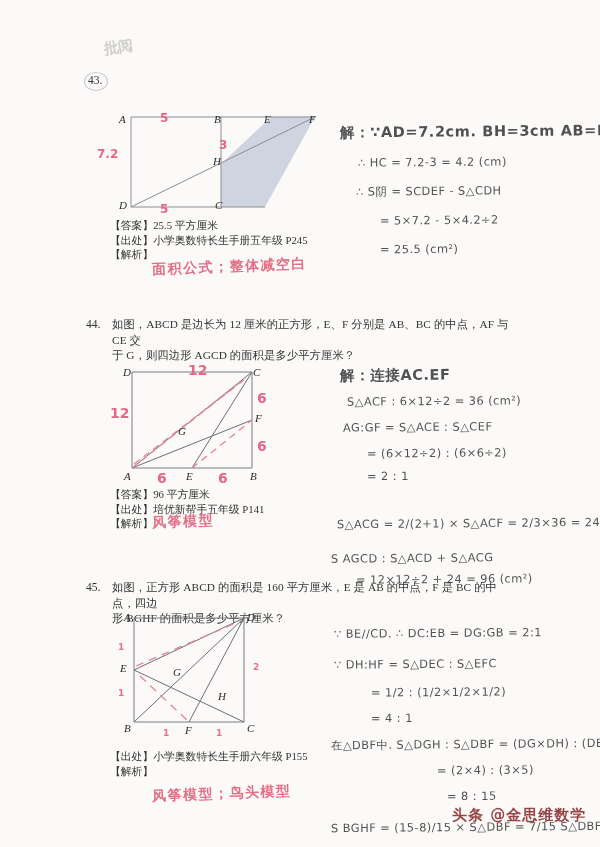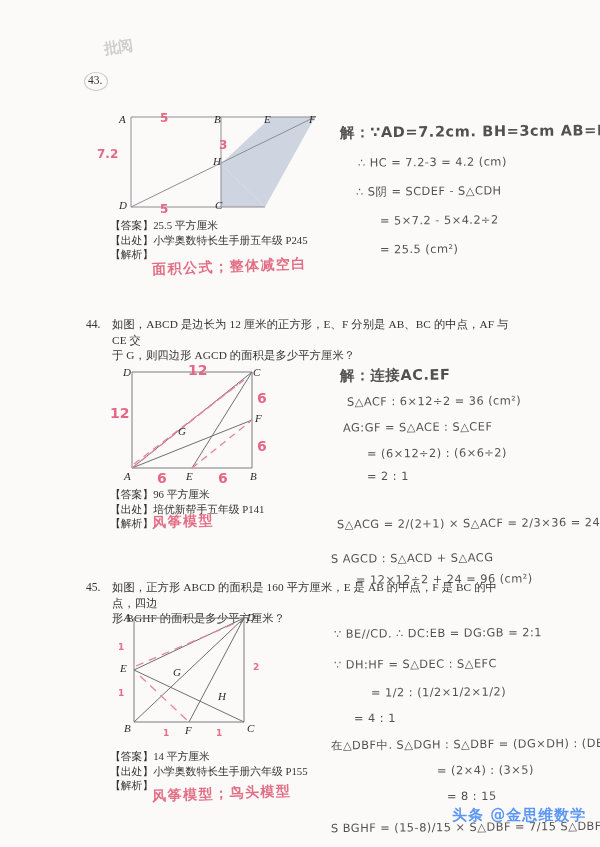--- a/index.html
+++ b/index.html
@@ -92,21 +92,21 @@
   }
 
   svg{position:absolute;overflow:visible;}
 
   
   .watermark{
     position:absolute;
     font-family:"DejaVu Sans", sans-serif;
     font-size:15px;
     font-weight:700;
-    color:#3b82f6;
+    color:#7f1d1d;
     opacity:.82;
     letter-spacing:1px;
     white-space:nowrap;
   }
   .scrawl{
     position:absolute;
     font-family:"DejaVu Sans", sans-serif;
     font-size:15px;
     color:#9a9a9a;
     opacity:.45;
@@ -249,30 +249,29 @@
   <div class="vlabel" style="left:124px;top:722px;">B</div>
   <div class="vlabel" style="left:185px;top:724px;">F</div>
   <div class="vlabel" style="left:247px;top:722px;">C</div>
   <div class="red-tick" style="left:118px;top:642px;">1</div>
   <div class="red-tick" style="left:253px;top:662px;">2</div>
   <div class="red-tick" style="left:118px;top:688px;">1</div>
   <div class="red-tick" style="left:163px;top:728px;">1</div>
   <div class="red-tick" style="left:216px;top:728px;">1</div>
 
   <div class="meta" style="left:110px;top:749px;">
-    <div><span>【答案】</span><span>14 平方厘米</span></div>
     <div><span>【出处】</span><span>小学奥数特长生手册六年级 P155</span></div>
     <div><span>【解析】</span></div>
   </div>
   <div class="hand-red" style="left:152px;top:785px;">风筝模型；鸟头模型</div>
 
   <div class="sol" style="left:334px;top:626px;">∵ BE//CD. ∴ DC:EB = DG:GB = 2:1</div>
   <div class="sol" style="left:334px;top:657px;">∵ DH:HF = S△DEC : S△EFC</div>
   <div class="sol" style="left:371px;top:685px;">= 1/2 : (1/2×1/2×1/2)</div>
-  <div class="sol" style="left:354px;top:711px;">= 4 : 1</div>
+  <div class="sol" style="left:371px;top:711px;">= 4 : 1</div>
   <div class="sol" style="left:331px;top:737px;">在△DBF中. S△DGH : S△DBF = (DG×DH) : (DB×DF)</div>
   <div class="sol" style="left:437px;top:763px;">= (2×4) : (3×5)</div>
   <div class="sol" style="left:447px;top:789px;">= 8 : 15</div>
   <div class="sol" style="left:331px;top:820px;">S BGHF = (15-8)/15 × S△DBF = 7/15 S△DBF</div>
 
   <div class="watermark" style="left:452px;top:806px;">头条 @金思维数学</div>
 
 </div>
 
 </body></html>

